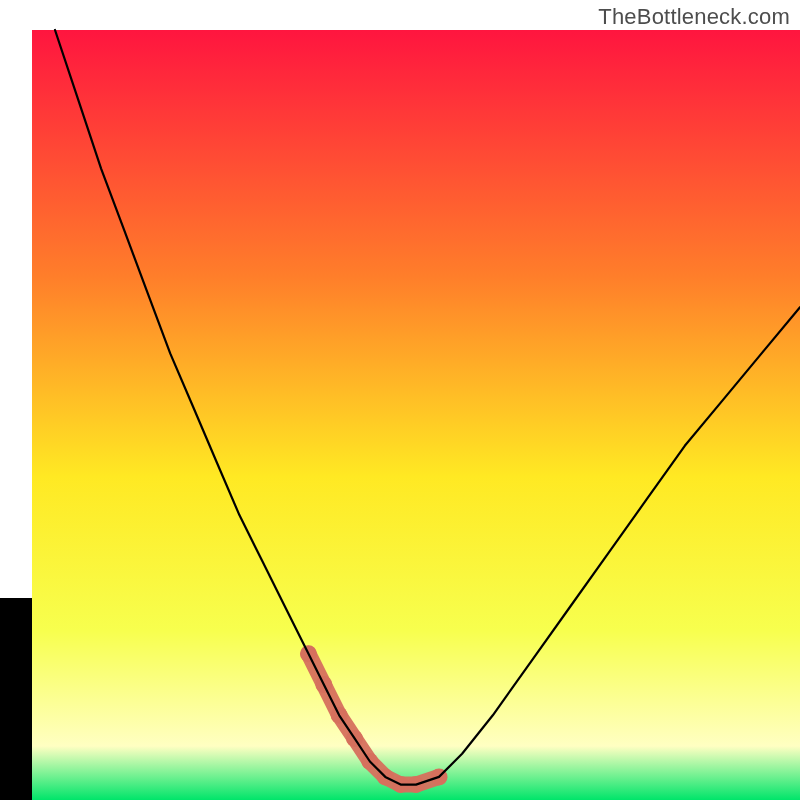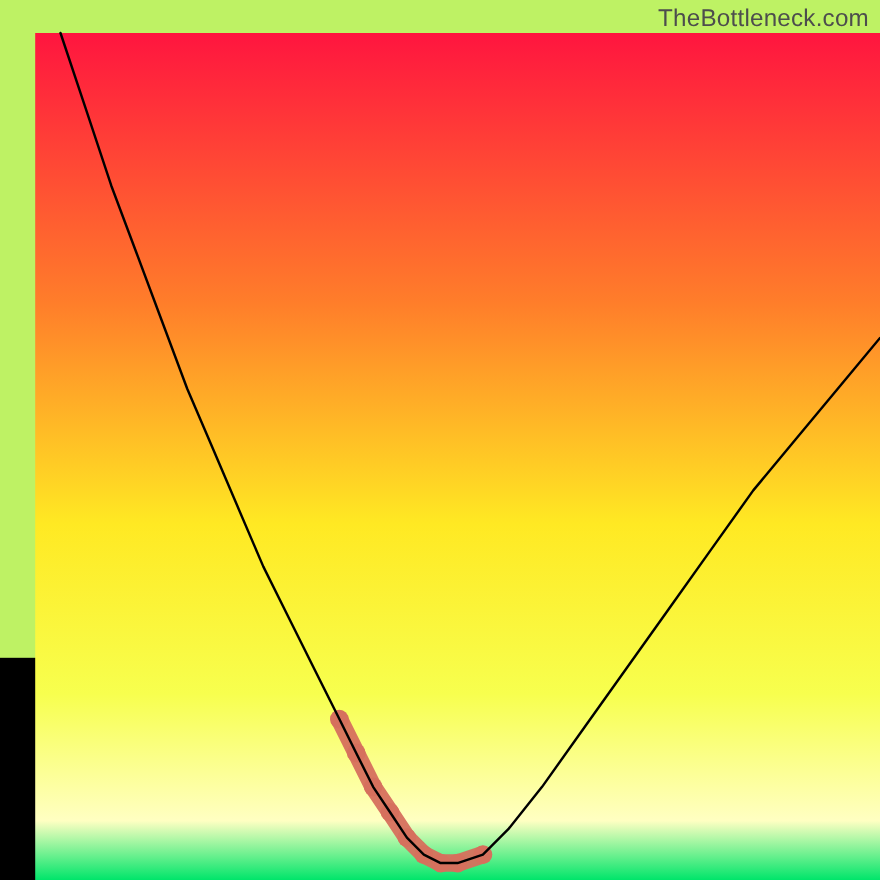--- a/index.html
+++ b/index.html
@@ -8,21 +8,21 @@
     width: 800px;
     height: 800px;
     background: #000;
     overflow: hidden;
     font-family: Arial, Helvetica, sans-serif;
   }
   .frame {
     position: absolute;
     left: 0; top: 0;
     width: 800px; height: 598px;
-    background: #bef264;
+    background: #ffffff;
   }
   .watermark {
     position: absolute;
     top: 4px;
     right: 10px;
     color: #4d4d4d;
     font-size: 22px;
     font-weight: 500;
     letter-spacing: 0.2px;
     z-index: 50;

